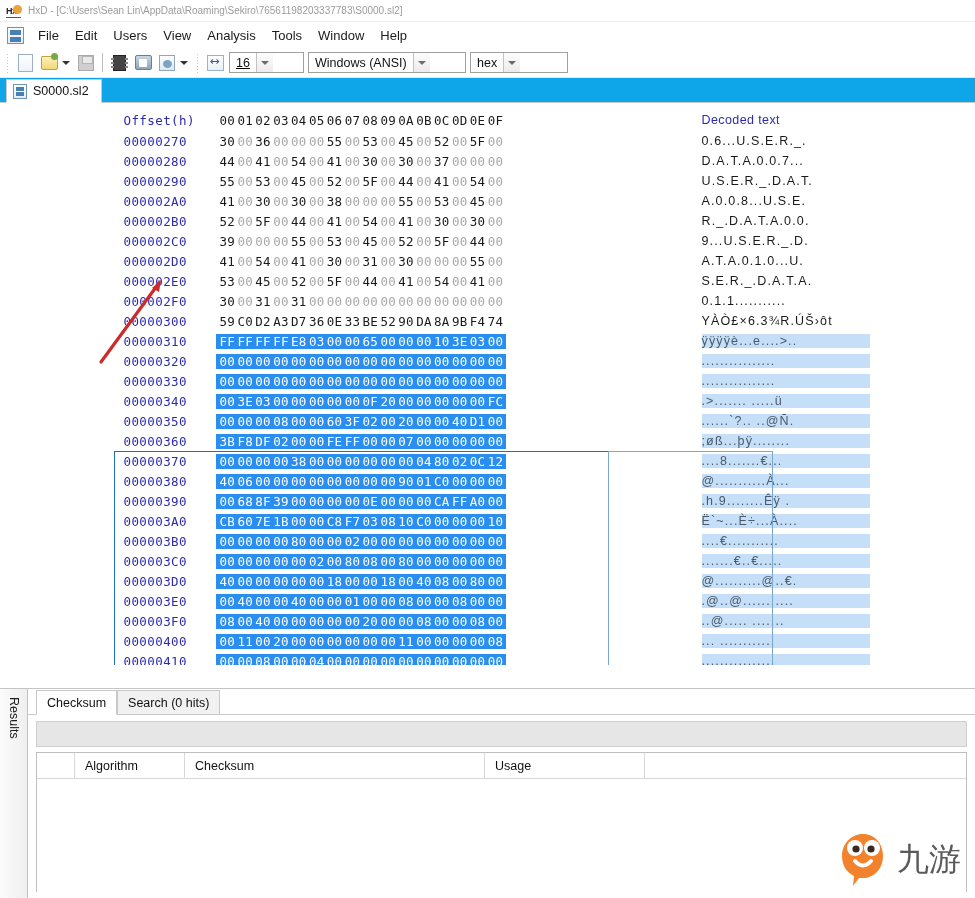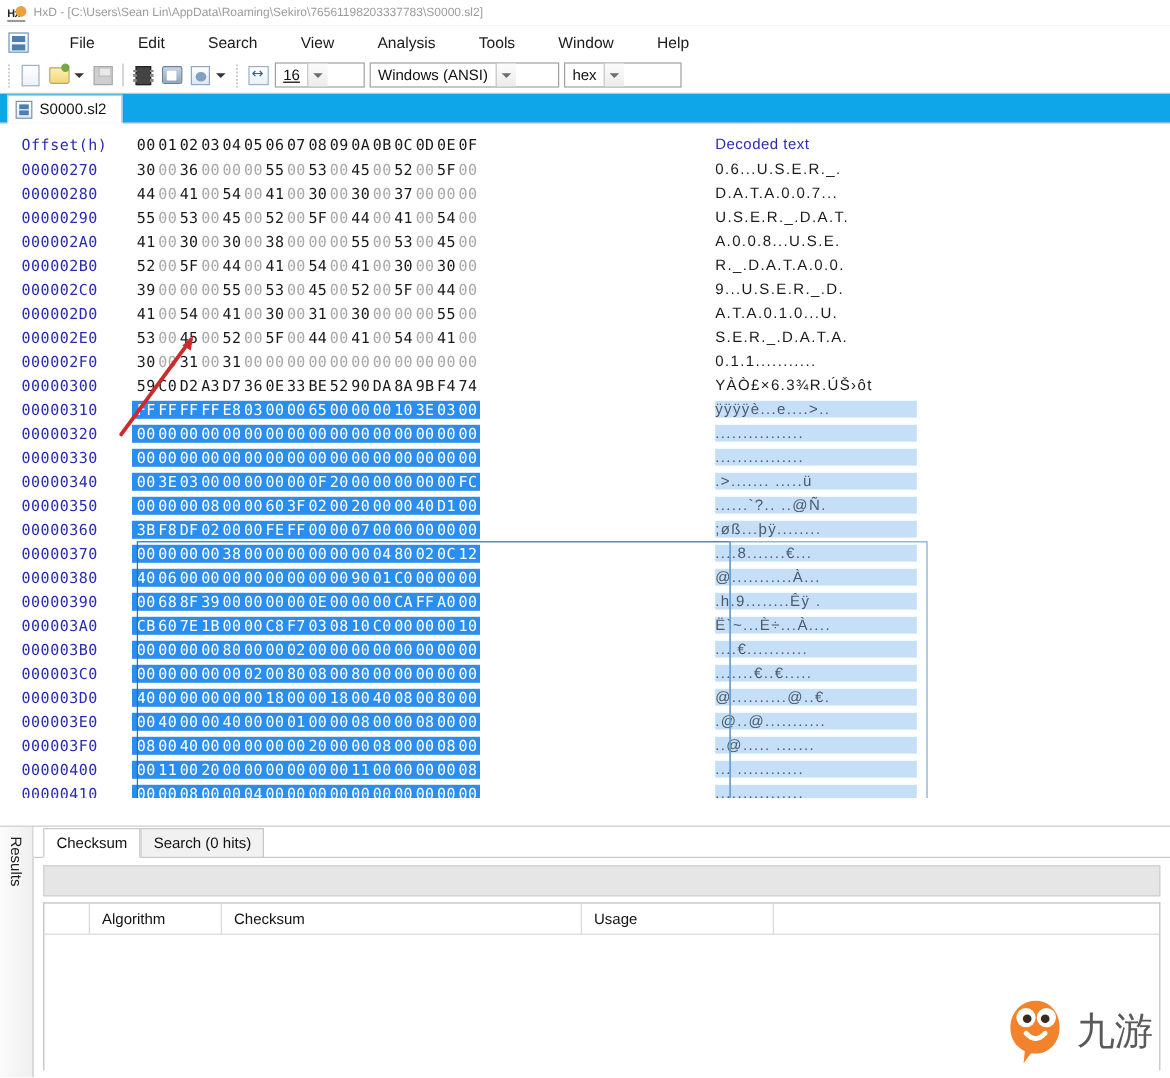--- a/index.html
+++ b/index.html
@@ -54,21 +54,20 @@
     font-family: "Liberation Sans", sans-serif;
   }
 
   
   .menubar {
     height: 26px;
     display: flex;
     align-items: center;
     padding-left: 4px;
     background: #ffffff;
-    gap: 20px;
   }
   .menu-doc-icon {
     width: 17px; height: 17px;
     margin: 0 6px 0 3px;
     border: 1px solid #6f93b5;
     background: linear-gradient(#ffffff,#e4edf6);
     position: relative;
     flex: 0 0 auto;
   }
   .menu-doc-icon::before {
@@ -286,20 +285,21 @@
     overflow: hidden;
     padding-top: 6px;
   }
   .hexrow {
     display: flex;
     height: 20px;
     align-items: center;
     font-family: "DejaVu Sans Mono", "Liberation Mono", monospace;
     font-size: 12.5px;
     white-space: pre;
+    justify-content: center;
   }
   .hexrow.header { color: #2b2bb0; height: 22px; }
   .offset {
     width: 110px;
     padding-left: 18px;
     color: #2b2bb0;
     flex: 0 0 auto;
     letter-spacing: 0.4px;
   }
   .hexbytes {
@@ -476,21 +476,21 @@
         <span class="dot"></span>
         <span class="ul"></span>
     </div>
     <div class="titlebar-text">HxD - [C:\Users\Sean Lin\AppData\Roaming\Sekiro\76561198203337783\S0000.sl2]</div>
   </div>
 
   <div class="menubar">
     <div class="menu-doc-icon"></div>
     <div class="menu-item">File</div>
     <div class="menu-item">Edit</div>
-    <div class="menu-item">Search</div>
+    <div class="menu-item">Users</div>
     <div class="menu-item">View</div>
     <div class="menu-item">Analysis</div>
     <div class="menu-item">Tools</div>
     <div class="menu-item">Window</div>
     <div class="menu-item">Help</div>
   </div>
 
   <div class="toolbar">
     <div class="grip"></div>
     <div class="tb-btn">

